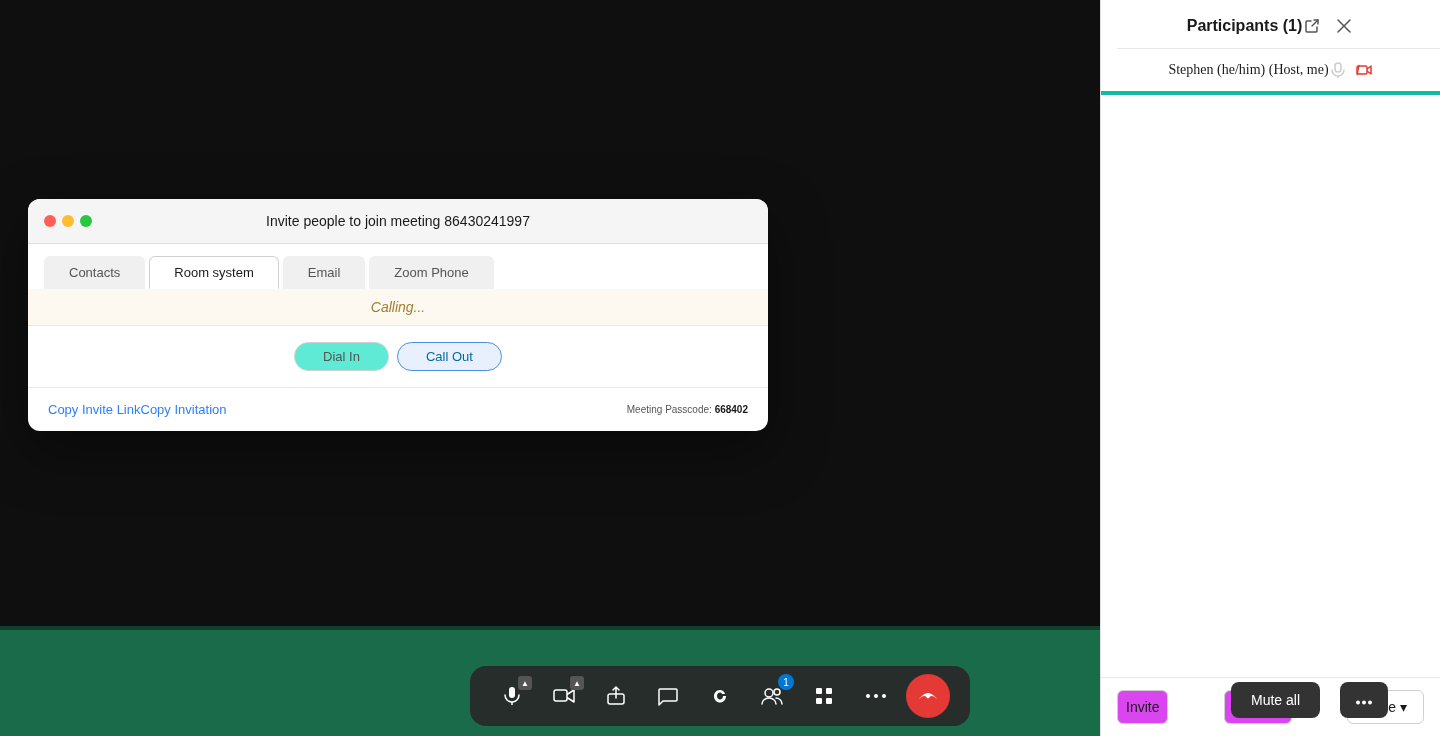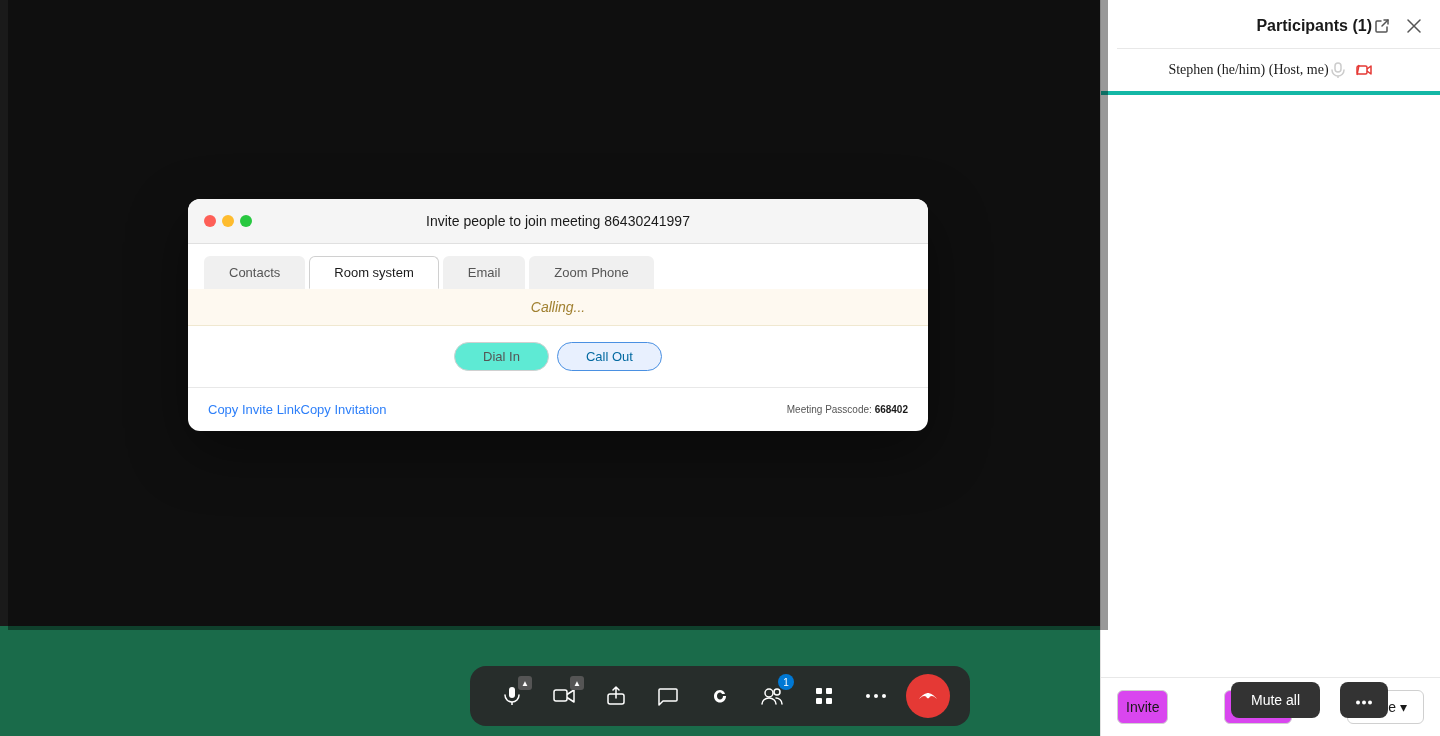--- a/index.html
+++ b/index.html
@@ -39,21 +39,21 @@
       height: 736px;
       background: #fff;
       border-left: 1px solid #e0e0e0;
       display: flex;
       flex-direction: column;
     }
 
     .panel-header {
       display: flex;
       align-items: center;
-      justify-content: flex-end;
+      justify-content: center;
       padding: 16px 16px 12px 0;
       border-bottom: 1px solid #e8e8e8;
       margin-left: 16px;
     }
 
     .panel-title {
       font-size: 16px;
       font-weight: 600;
       color: #1a1a1a;
     }
@@ -223,28 +223,28 @@
       color: #fff;
       border: none;
       border-radius: 8px;
       font-size: 14px;
       cursor: pointer;
     }
 
     
     .modal-overlay {
       position: absolute;
-      top: 0; left: 8px;
+      top: 0; left: 0;
       width: 1100px;
       height: 630px;
       background: rgba(0,0,0,0.4);
       display: flex;
       align-items: center;
-      justify-content: center;
       z-index: 100;
+      padding-left: 28px;
     }
 
     
     .modal {
       width: 740px;
       background: #fff;
       border-radius: 12px;
       overflow: hidden;
       box-shadow: 0 20px 60px rgba(0,0,0,0.4);
     }

